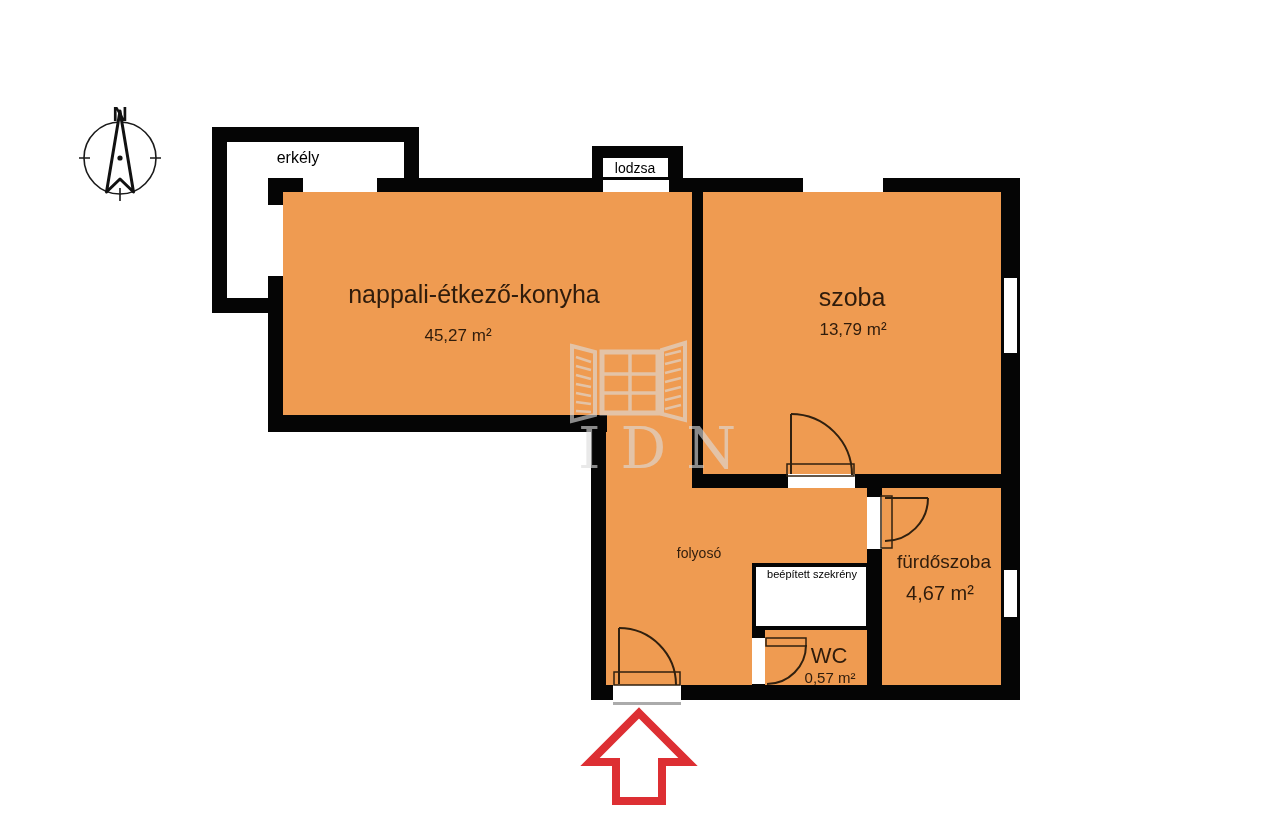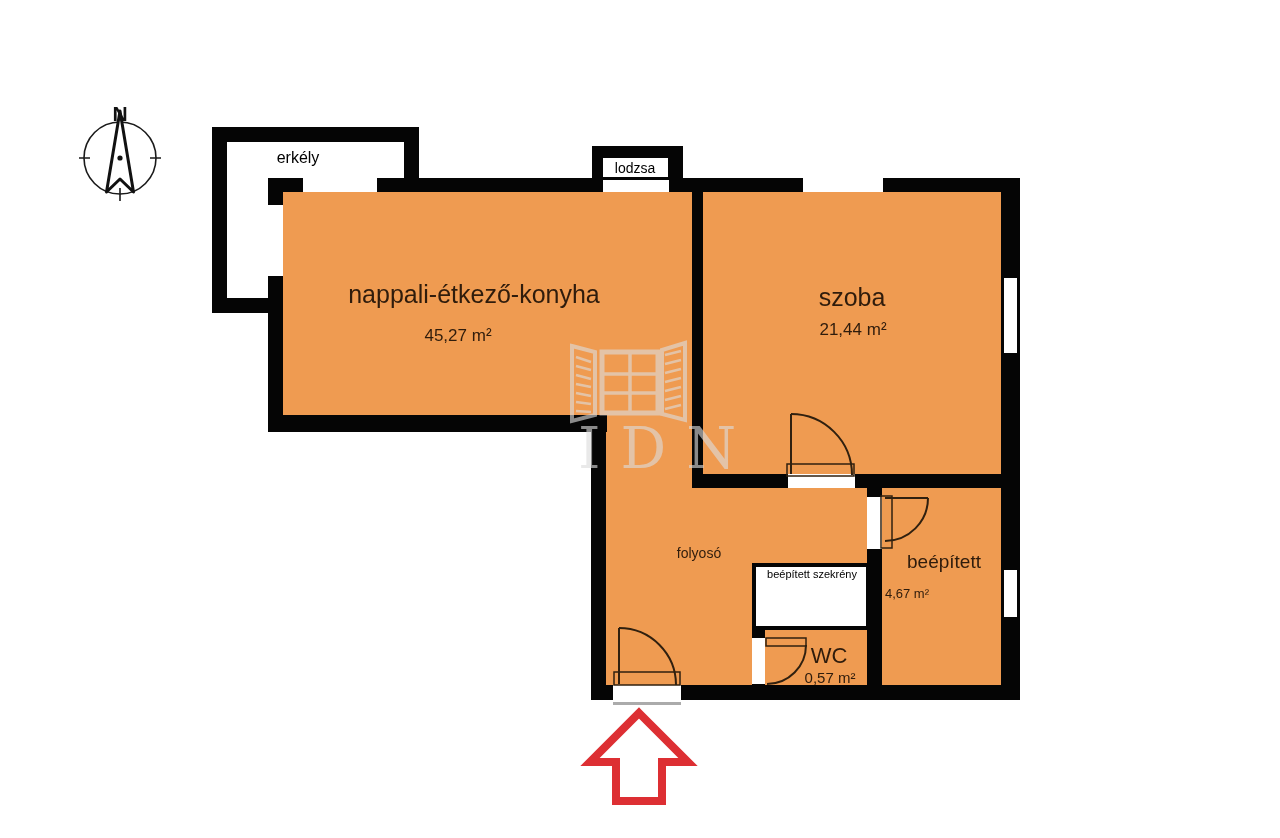--- a/index.html
+++ b/index.html
@@ -105,25 +105,25 @@
     <polygon points="639,713 688,762 662,762 662,801 616,801 616,762 590,762" fill="#ffffff" stroke="#dd2f33" stroke-width="8" stroke-linejoin="miter"></polygon>
   </svg>
 
   <div class="lbl k" style="left:298px;top:158px;font-size:16px">erkély</div>
   <div class="lbl k" style="left:635px;top:168px;font-size:14px">lodzsa</div>
 
   <div class="lbl" style="left:474px;top:294px;font-size:25px">nappali-étkező-konyha</div>
   <div class="lbl" style="left:458px;top:335px;font-size:17px">45,27 m²</div>
 
   <div class="lbl" style="left:852px;top:297px;font-size:25px">szoba</div>
-  <div class="lbl" style="left:853px;top:329px;font-size:17px">21,44 m²</div>
+  <div class="lbl" style="left:853px;top:329px;font-size:17px">13,79 m²</div>
 
   <div class="lbl" style="left:699px;top:553px;font-size:14px">folyosó</div>
 
-  <div class="lbl" style="left:944px;top:561px;font-size:19px">beépített</div>
-  <div class="lbl" style="left:907px;top:593px;font-size:13px">4,67 m²</div>
+  <div class="lbl" style="left:944px;top:561px;font-size:19px">fürdőszoba</div>
+  <div class="lbl" style="left:940px;top:593px;font-size:20px">4,67 m²</div>
 
   <div class="lbl" style="left:829px;top:656px;font-size:22px">WC</div>
   <div class="lbl" style="left:830px;top:677px;font-size:15px">0,57 m²</div>
 
   <div class="lbl k" style="left:812px;top:574px;font-size:11px">beépített szekrény</div>
 
 </div>
 
 </body></html>

